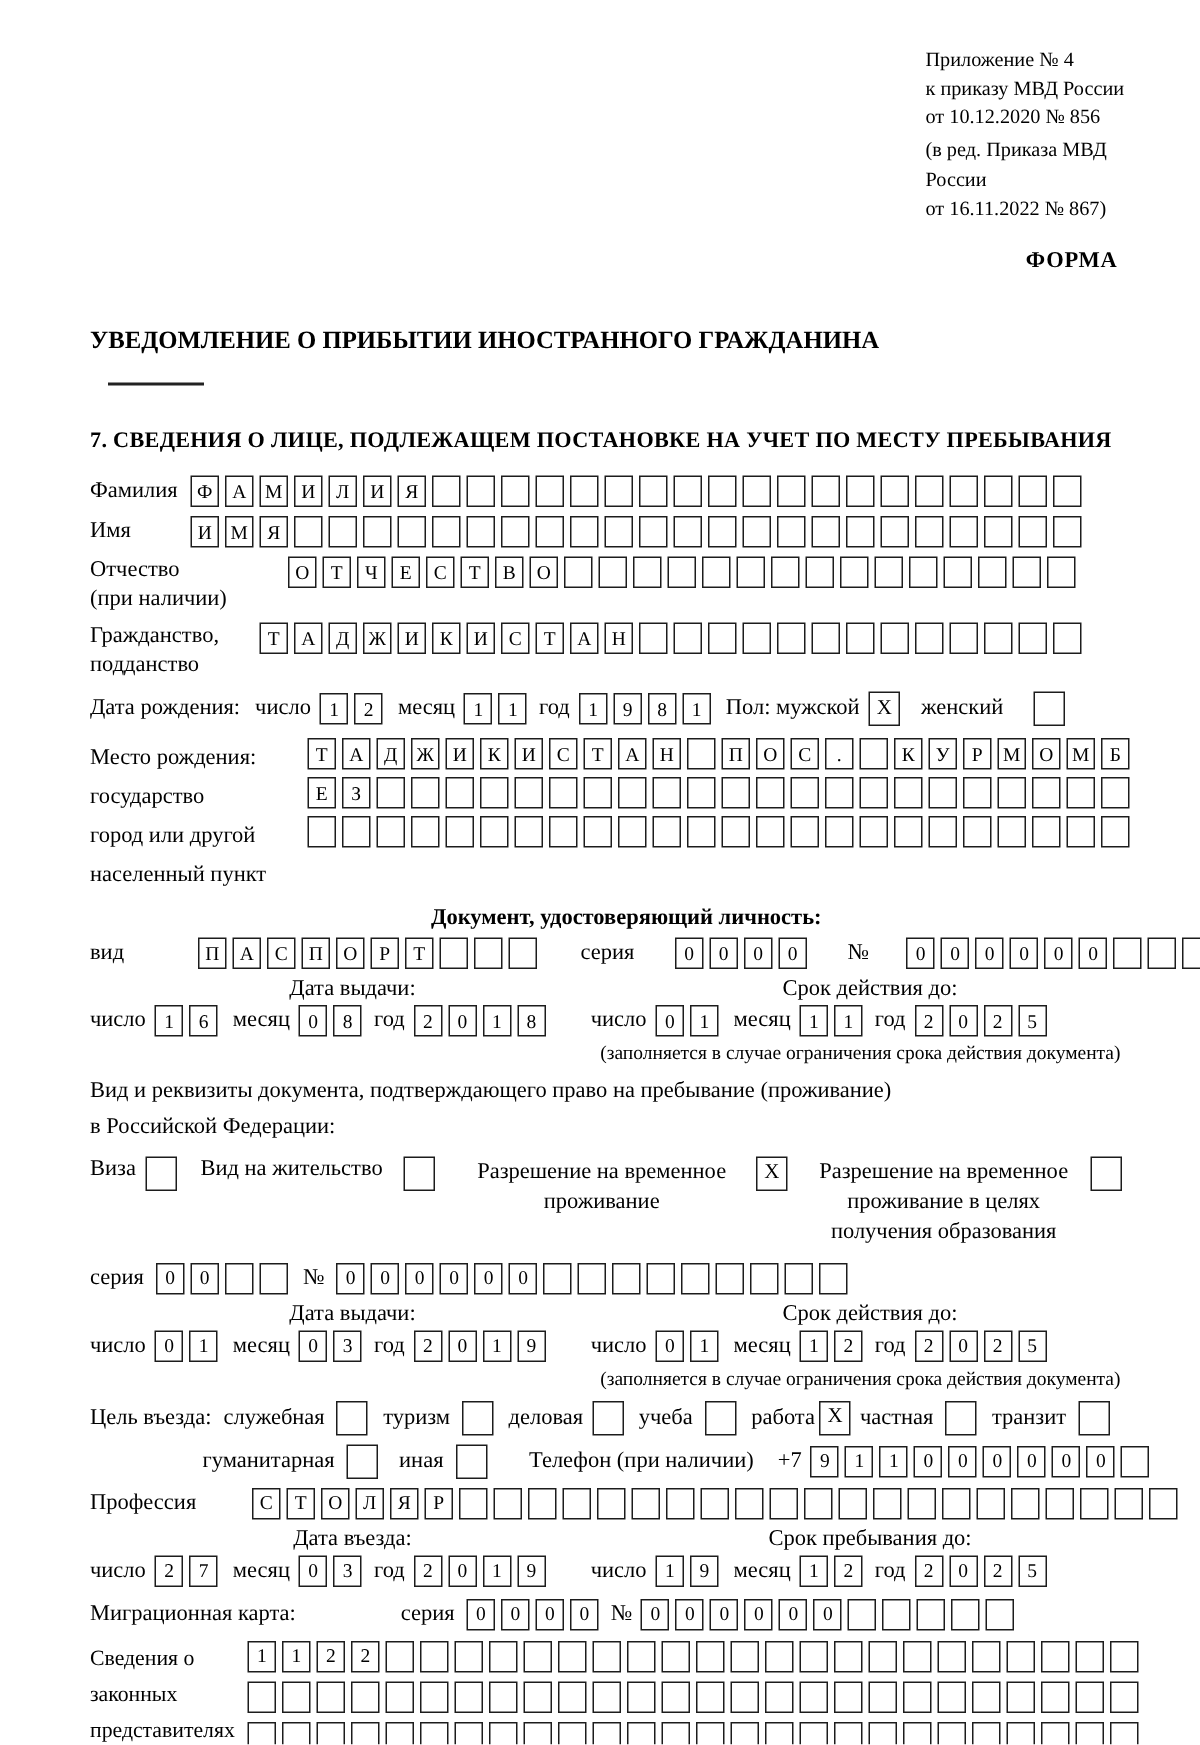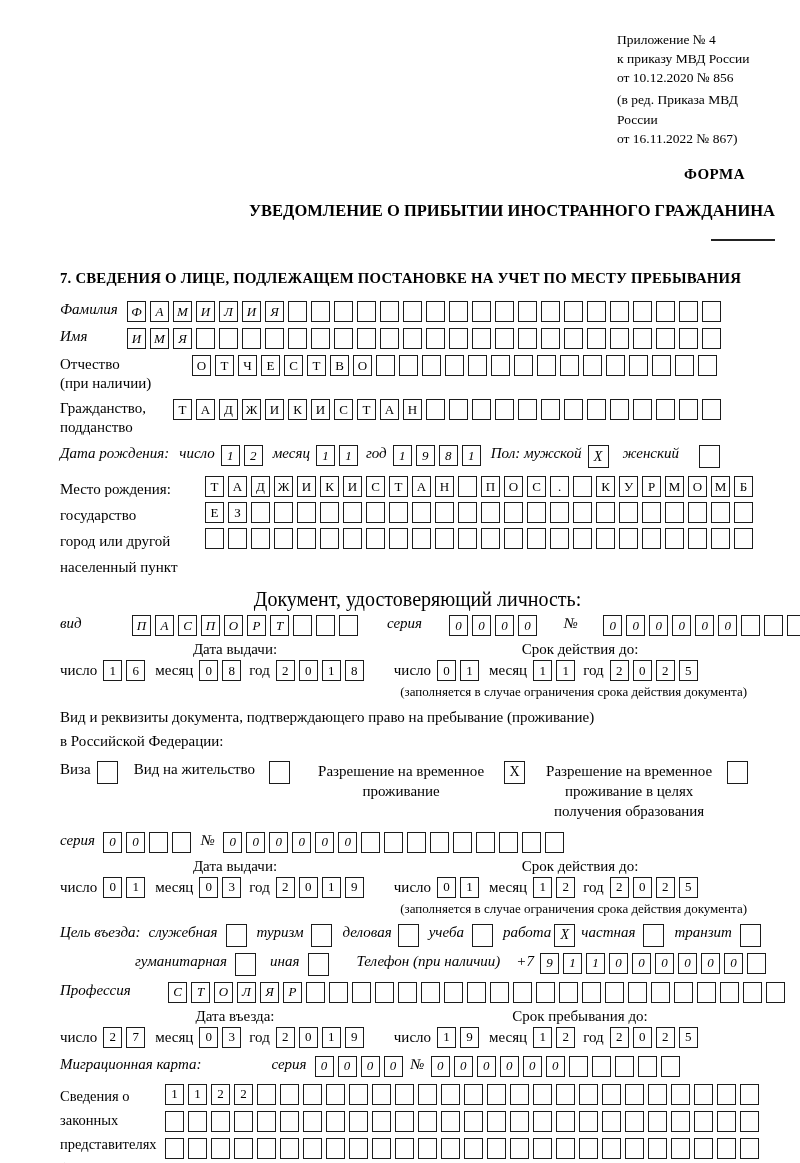--- a/index.html
+++ b/index.html
@@ -8,52 +8,52 @@
     width:800px; height:1163px; background:#fff; color:#000;
     font-family:"Liberation Serif","DejaVu Serif",serif;
     font-size:15px; position:relative; overflow:hidden;
     padding:30px 25px 0 60px;
   }
   
   .top-note { margin-left:557px; font-size:13.5px; line-height:1.42; }
   .top-note .grp2 { margin-top:3px; }
   .forma { text-align:right; padding-right:30px; font-weight:bold; font-size:15px; margin-top:18px; letter-spacing:.5px; }
   
-  .title { text-align:right; font-weight:bold; font-size:16.5px; line-height:1.5; margin-top:16px; }
+  .title { text-align:left; font-weight:bold; font-size:16.5px; line-height:1.5; margin-top:32px; }
   .t-underline { display:inline-block; width:64px; border-bottom:2.5px solid #222; margin-left:12px; vertical-align:baseline; }
   .sec-heading { font-weight:bold; font-size:14.8px; margin-top:22px; letter-spacing:.2px; }
   
   .cells { display:flex; gap:4px; flex:none; }
   .cell {
     width:19px; height:21px; border:1.6px solid #1c1c1c; flex:none;
     display:inline-flex; align-items:center; justify-content:center;
     font-size:13px; background:#fff;
   }
   .cbox {
     width:21px; height:23px; border:1.6px solid #1c1c1c; flex:none;
     display:inline-flex; align-items:center; justify-content:center;
     font-size:14px; background:#fff;
   }
   
-  .frow { display:flex; align-items:flex-start; margin-top:6px;font-style:italic; }
+  .frow { display:flex; align-items:center; margin-top:6px; }
   .frow2 { display:flex; align-items:flex-start; margin-top:6px; }
   .lbl { flex:none; }
   .w-surname { width:67px; }
   .w-patr { width:132px; line-height:19px; }
   .w-cit { width:113px; line-height:19px; }
   .w-place { width:145px; line-height:26px; }
   .w-rep { width:105px; line-height:24px; font-size:14.5px; }
   .w-kind { width:53px; }
   .w-prof { width:108px; }
   .rows-col > .cells { margin-bottom:5px; }
   .gap6{margin-left:6px;} .gap8{margin-left:8px;} .gap10{margin-left:10px;}
   .gap14{margin-left:14px;} .gap16{margin-left:16px;} .gap20{margin-left:20px;}
   .gap28{margin-left:28px;} .gap30{margin-left:30px;} .gap70{margin-left:70px;}
   
-  .doc-heading { text-align:center; font-weight:normal; font-size:20px; margin-top:8px; }
+  .doc-heading { text-align:center; font-weight:bold; font-size:15px; margin-top:8px; }
   .dh { display:flex; margin-top:5px; }
   .dh-left { width:350px; text-align:center; }
   .dh-right { width:320px; text-align:center; margin-left:10px; }
   .drow { display:flex; align-items:center; margin-top:2px; }
   .note-r { text-align:right; padding-right:28px; font-size:13px; margin-top:3px; }
   .intro { margin-top:6px; line-height:1.55; }
   
   .opts { display:flex; align-items:flex-start; margin-top:8px; }
   .opt-multi { text-align:center; line-height:1.35; }
   .rep-note { font-size:13px; margin-left:120px; margin-top:2px; }

